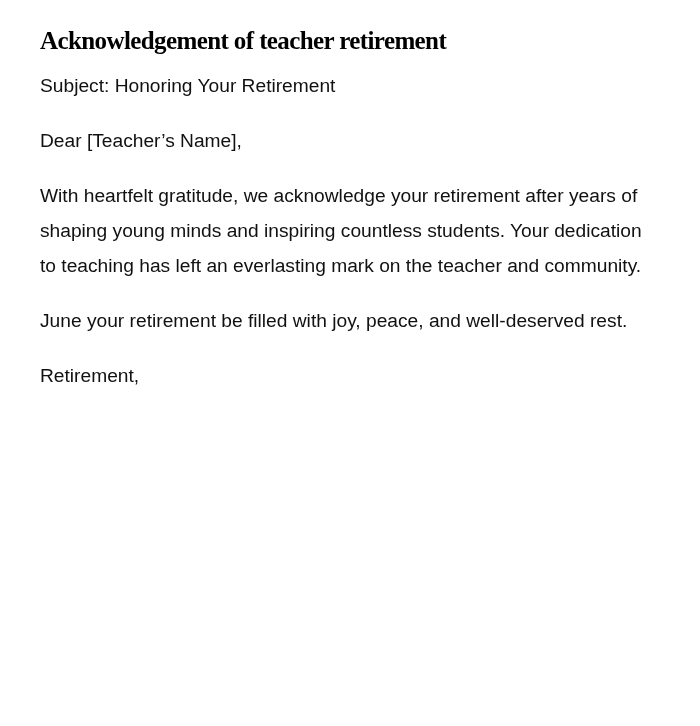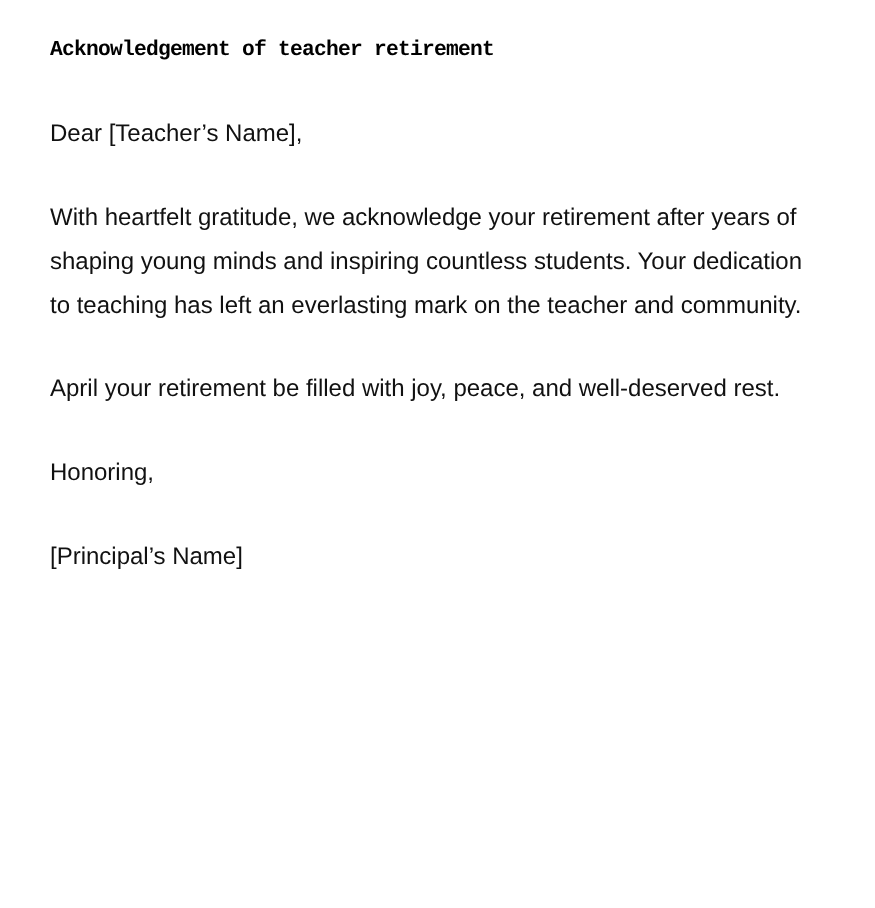--- a/index.html
+++ b/index.html
@@ -3,40 +3,40 @@
   <meta charset="utf-8">
   <style>
     html, body { margin: 0; padding: 0; background: #ffffff; }
     body {
       width: 700px; height: 726px; overflow: hidden;
       font-family: "Liberation Sans", sans-serif;
       color: #111111;
     }
     .doc { position: relative; padding: 24px 40px 0 40px; }
     .title {
-      font-family: Liberation Mono, monospace;
+      font-family: Liberation Serif, serif;
       font-weight: bold;
-      font-size: 17px;
+      font-size: 25px;
       letter-spacing: -0.6px;
       margin: 0;
       line-height: 34px;
       color: #000;
     }
     .p {
       font-size: 19.2px;
       line-height: 35px;
       margin: 0;
       color: #111;
     }
     .subject { margin-top: 10px; }
-    .gap { margin-top: 32px; }
+    .gap { margin-top: 20px; }
   </style>
 </head>
 <body>
 
 <div class="doc">
   <h1 class="title">Acknowledgement of teacher retirement</h1>
+  <p class="p subject">Subject: Honoring Your Retirement</p>
   <p class="p gap">Dear [Teacher’s Name],</p>
   <p class="p gap" style="width:610px">With heartfelt gratitude, we acknowledge your retirement after years of shaping young minds and inspiring countless students. Your dedication to teaching has left an everlasting mark on the teacher and community.</p>
-  <p class="p gap" style="width:610px">April your retirement be filled with joy, peace, and well-deserved rest.</p>
-  <p class="p gap">Honoring,</p>
-  <p class="p gap">[Principal’s Name]</p>
+  <p class="p gap" style="width:610px">June your retirement be filled with joy, peace, and well-deserved rest.</p>
+  <p class="p gap">Retirement,</p>
 </div>
 
 </body></html>

